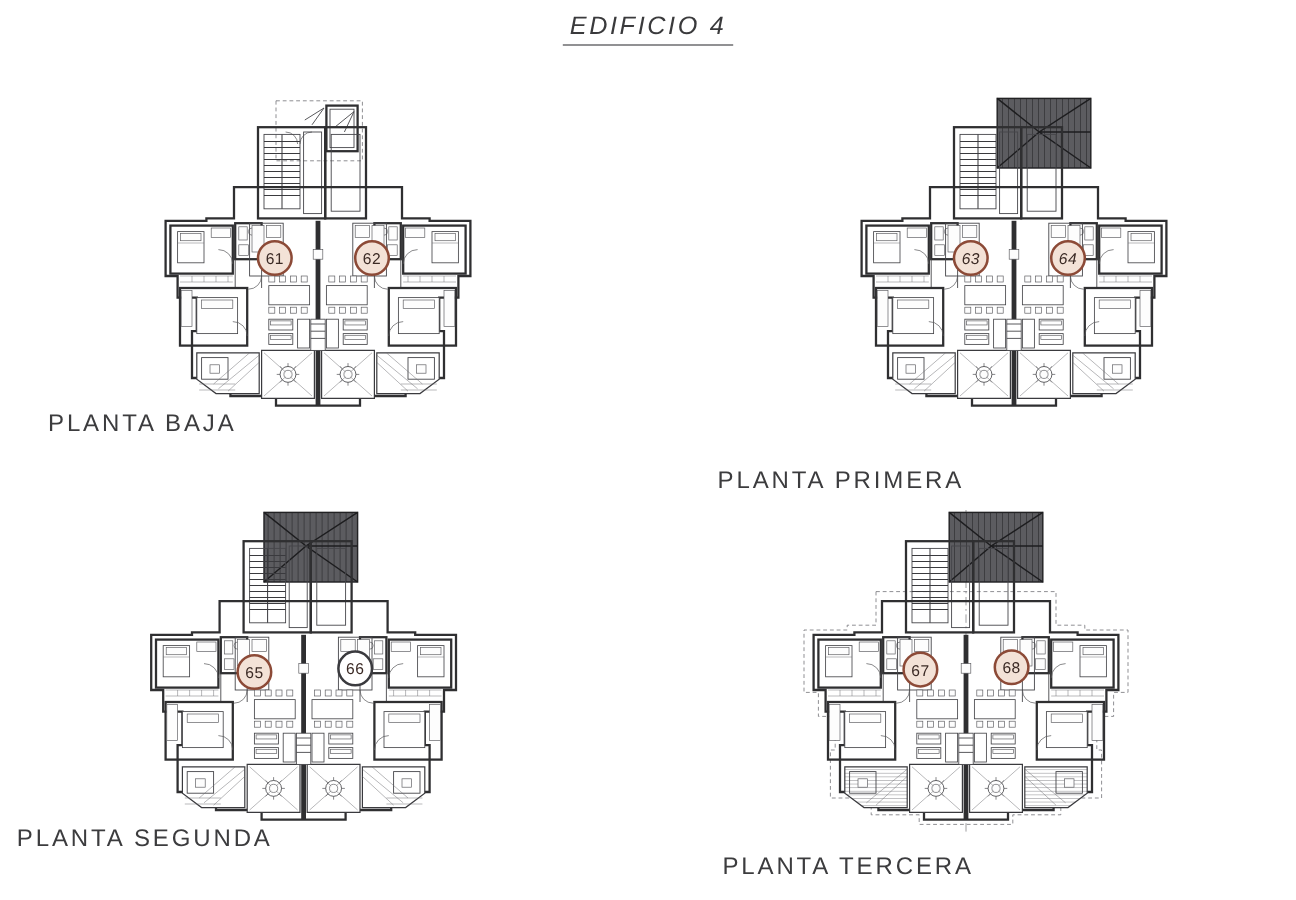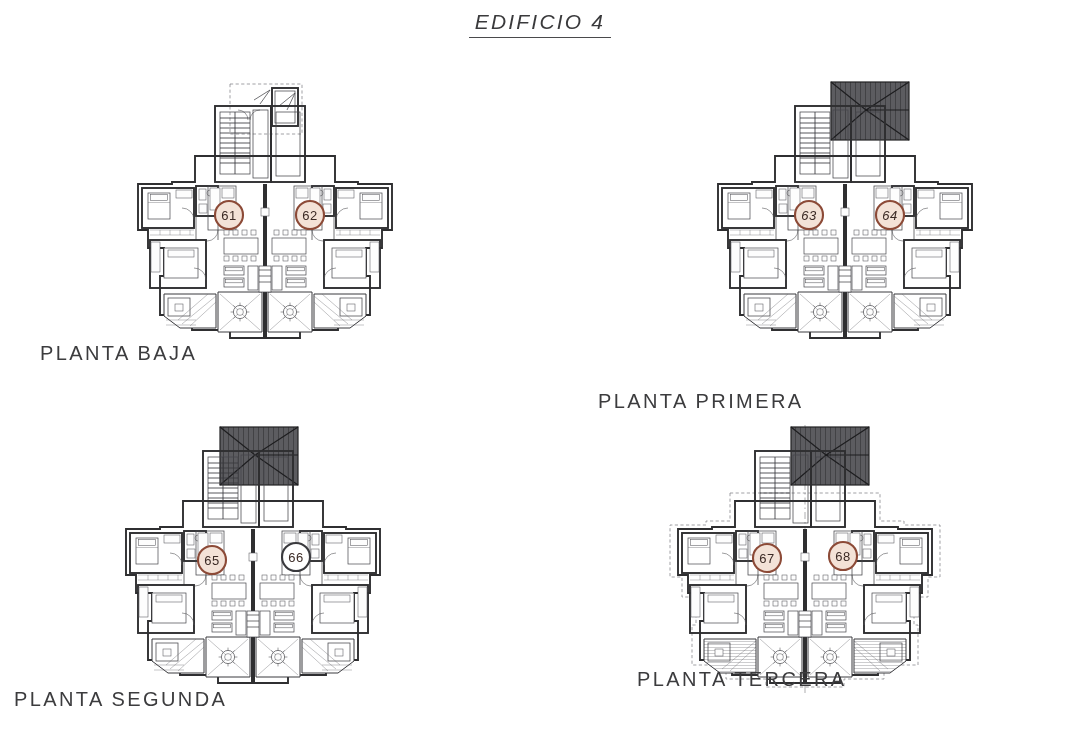--- a/index.html
+++ b/index.html
@@ -54,21 +54,21 @@
 
   
   #cell-baja    { left: 120px; top: 80px;  width: 290px; height: 270px; }
   #cell-primera { left: 700px; top: 80px;  width: 290px; height: 270px; font-style: italic; }
   #cell-segunda { left: 108px; top: 425px; width: 290px; height: 270px; }
   #cell-tercera { left: 660px; top: 425px; width: 290px; height: 270px; }
 
   #caption-baja    { left: 40px;  top: 342px; }
   #caption-primera { left: 598px; top: 342px; margin-top: 48px; }
   #caption-segunda { left: 14px;  top: 688px; }
-  #caption-tercera { left: 602px; top: 668px; margin-left: 35px; }
+  #caption-tercera { left: 602px; top: 711px; }
 
   
   .wall      { fill: #2f2f31; }
   .wall-line { fill: none; stroke: #2f2f31; stroke-width: 1.9; }
   .thin      { fill: none; stroke: #46464a; stroke-width: 0.75; }
   .hair      { fill: none; stroke: #6a6a6e; stroke-width: 0.4; }
   .furn      { fill: #ffffff; stroke: #46464a; stroke-width: 0.7; }
   .furn-l    { fill: #fdfdfd; stroke: #5a5a5e; stroke-width: 0.55; }
   .swing     { fill: none; stroke: #5a5a5e; stroke-width: 0.6; }
   .dash      { fill: none; stroke: #7a7a7e; stroke-width: 0.7; stroke-dasharray: 3.2 2.4; }

